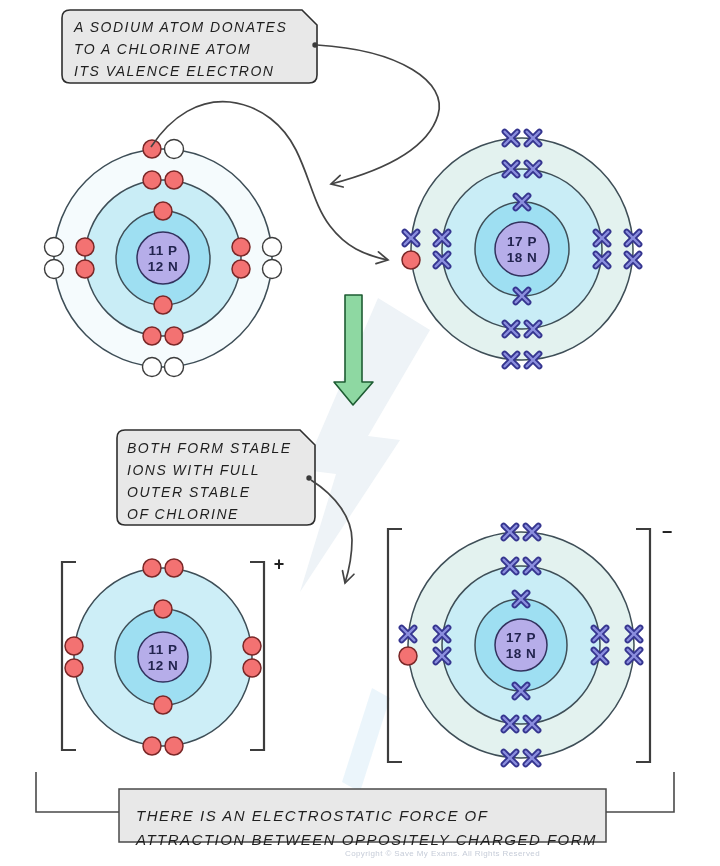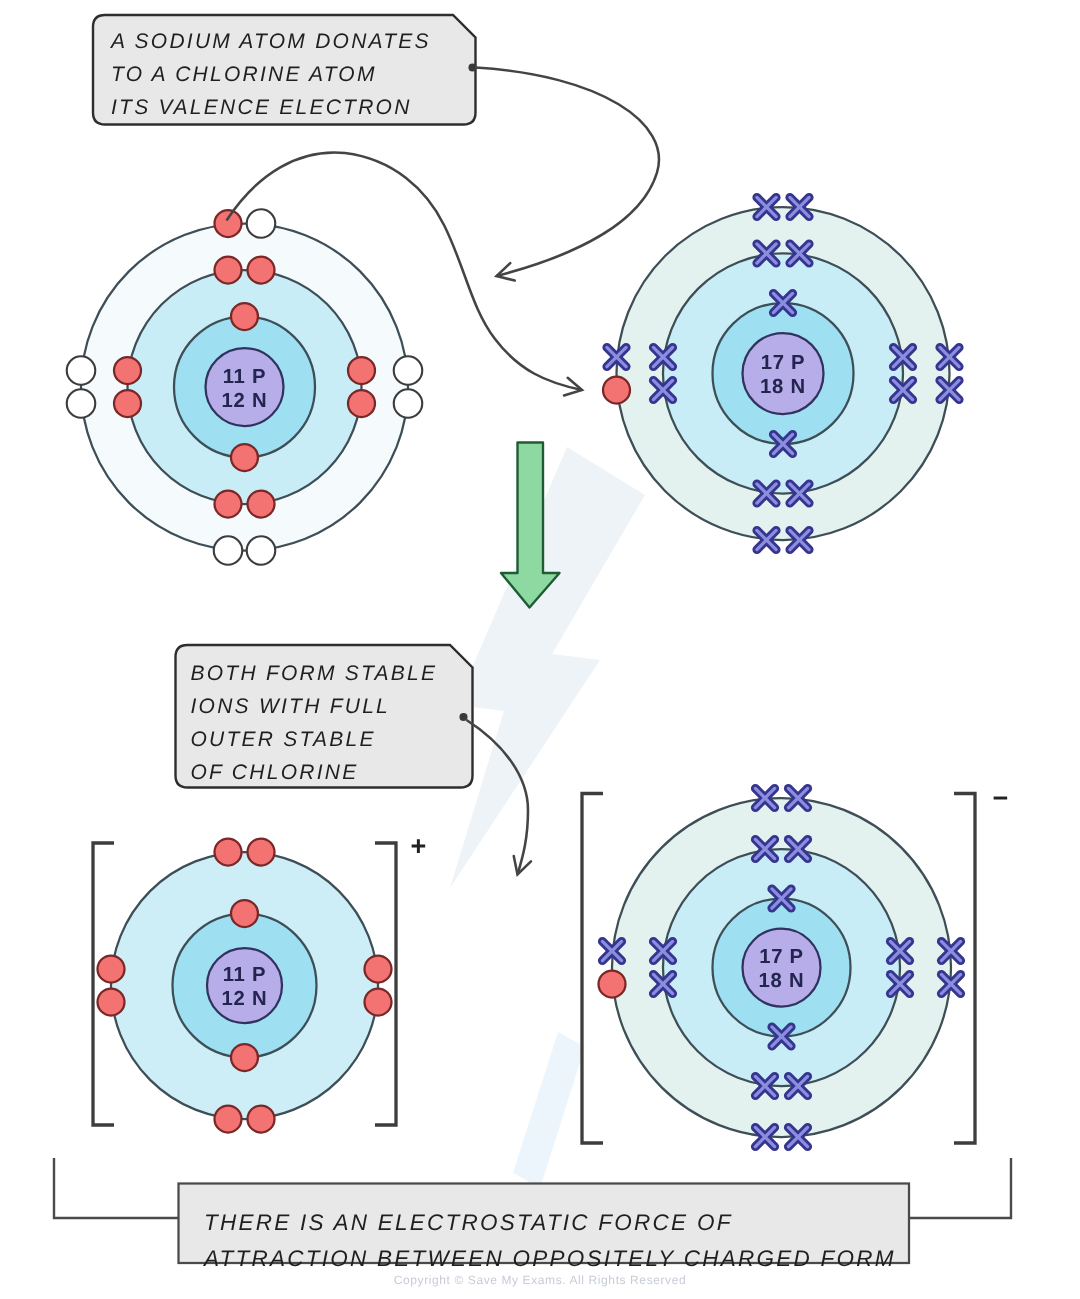--- a/index.html
+++ b/index.html
@@ -11,21 +11,21 @@
   .callout-text{
     position:absolute;color:#1f1f1f;letter-spacing:1.5px;
     font-size:14px;line-height:22px;white-space:nowrap;
   }
   .callout-text .line{height:22px;font-style:italic;}
   #callout-donate-text{left:74px;top:16px;width:240px;}
   #callout-stable-text{left:127px;top:437px;width:185px;}
   #callout-electrostatic-text{left:136px;top:793px;width:460px;font-size:15px;line-height:24px;margin-top:11px;}
   #callout-electrostatic-text .line{height:24px;}
   .footer{
-    position:absolute;left:180px;top:849px;width:360px;text-align:center;
+    position:absolute;left:180px;top:849px;width:360px;text-align:right;
     font-size:8px;letter-spacing:.4px;color:#c6ccd8;
   }
 </style>
 </head>
 <body>
 
 <div class="stage">
 
   <svg id="diagram-svg" width="720" height="866" viewBox="0 0 720 866">
     <defs>

